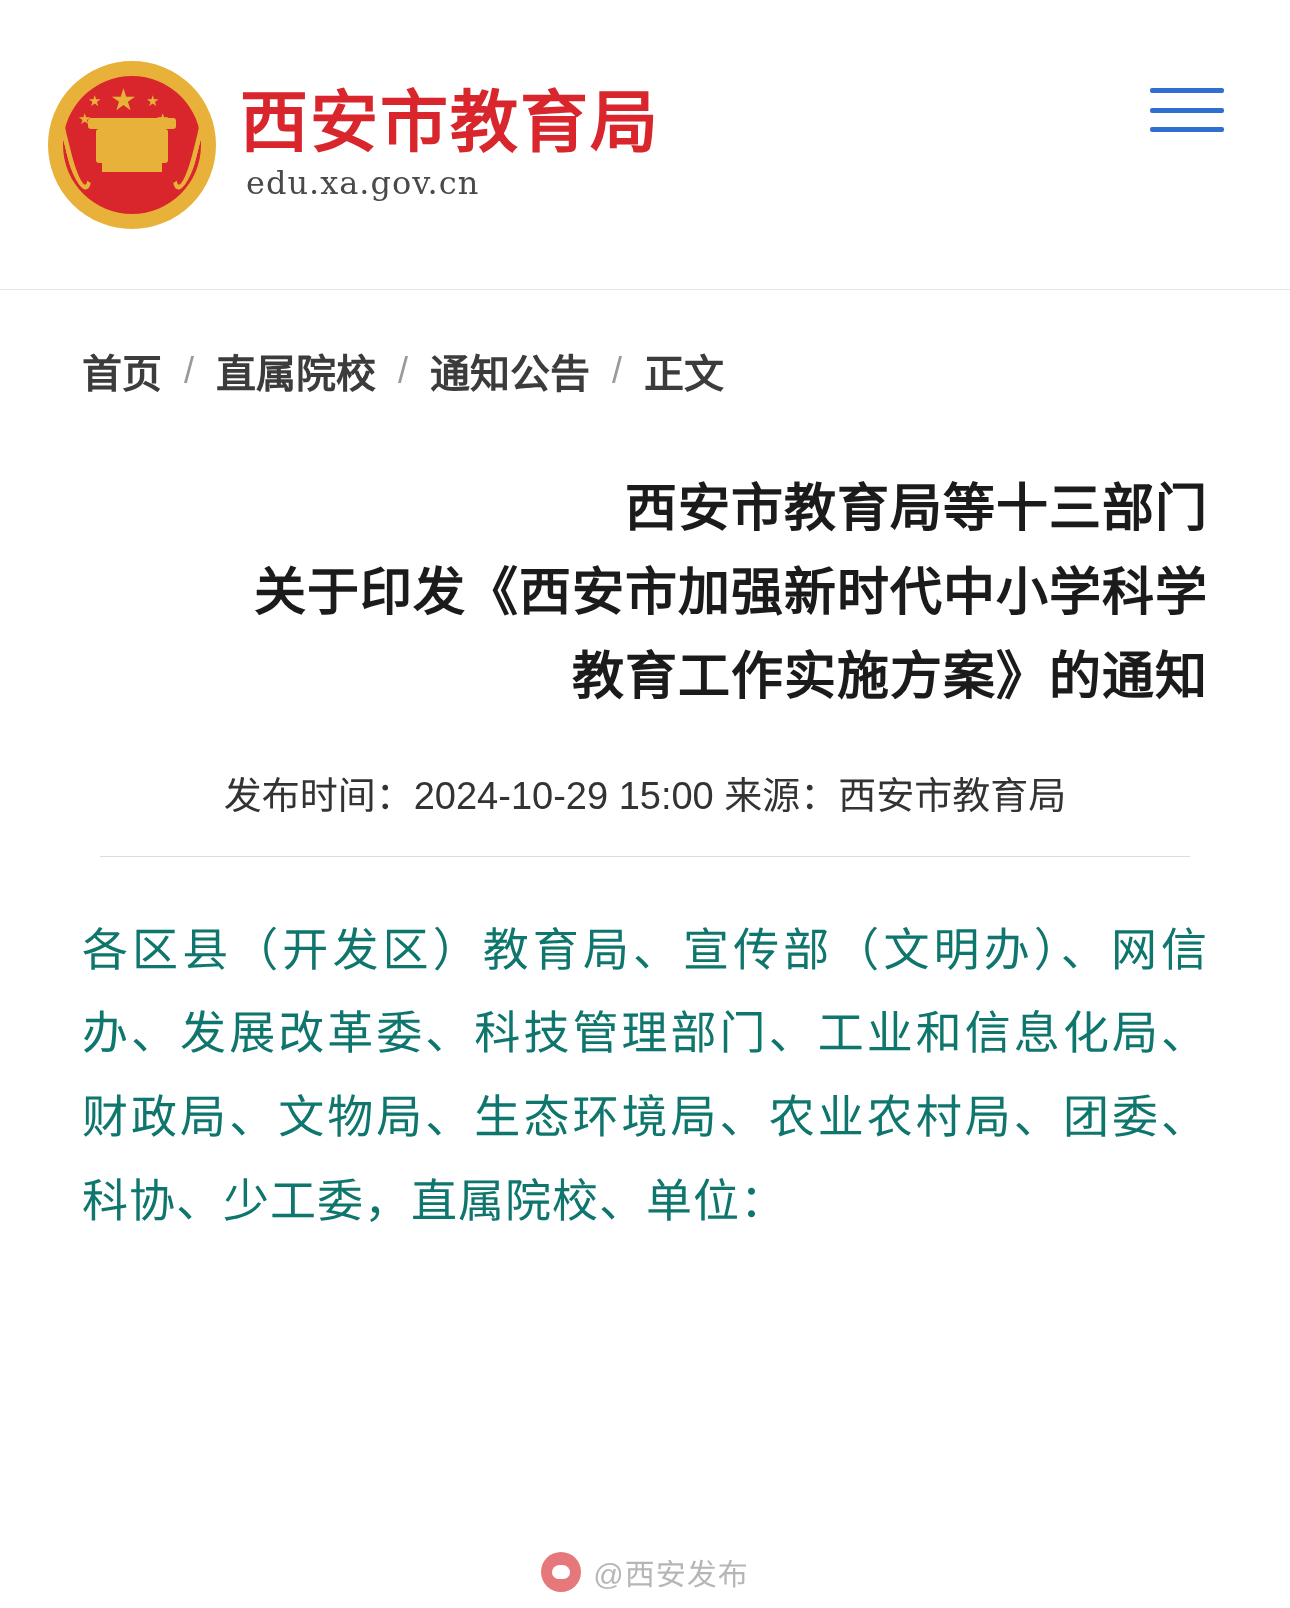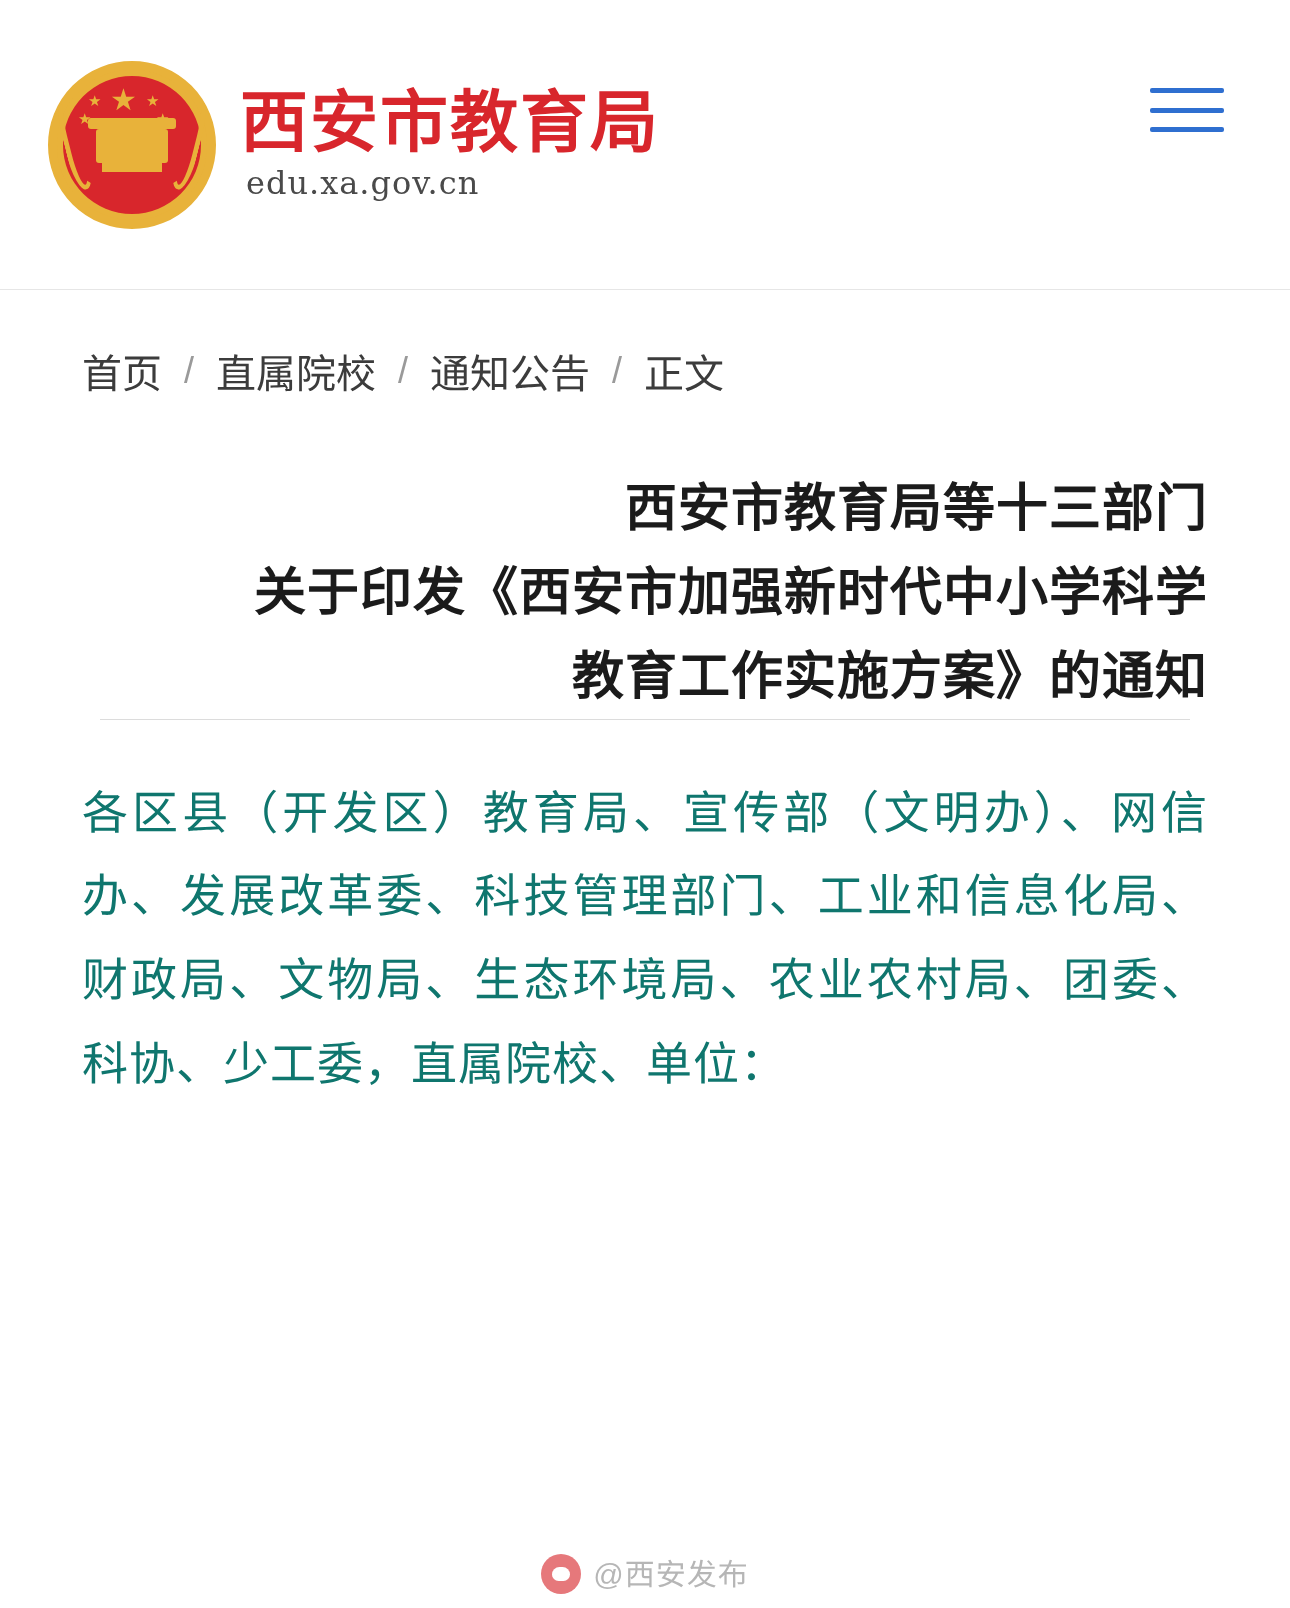--- a/index.html
+++ b/index.html
@@ -153,20 +153,21 @@
     display: flex;
     align-items: center;
     padding: 52px 0 0 82px;
     font-size: 40px;
     color: #3c3c3c;
     gap: 0;
   }
   .breadcrumb a, .breadcrumb span.current {
     color: #3c3c3c;
     text-decoration: none;
+    font-weight: bold;
   }
   .breadcrumb .sep {
     color: #9a9a9a;
     margin: 0 22px;
     font-size: 36px;
   }
 
   
   .article {
     padding: 0 82px;
@@ -201,21 +202,21 @@
     text-align: justify;
   }
 
   
   .watermark {
     position: absolute;
     left: 0;
     right: 0;
     bottom: 14px;
     display: flex;
-    align-items: flex-end;
+    align-items: center;
     justify-content: center;
     gap: 12px;
     opacity: .62;
   }
   .wb-logo {
     width: 40px; height: 40px;
     border-radius: 50%;
     background: #d8262c;
     position: relative;
     flex: 0 0 auto;
@@ -275,20 +276,21 @@
     <span class="current">正文</span>
   </nav>
 
   <main class="article">
     <h1 class="doc-title">
       <div>西安市教育局等十三部门</div>
       <div>关于印发《西安市加强新时代中小学科学</div>
       <div>教育工作实施方案》的通知</div>
     </h1>
 
+    <div class="doc-meta">发布时间：2024-10-29 15:00 来源：西安市教育局</div>
     <div class="divider"></div>
 
     <p class="doc-body">各区县（开发区）教育局、宣传部（文明办）、网信办、发展改革委、科技管理部门、工业和信息化局、财政局、文物局、生态环境局、农业农村局、团委、科协、少工委，直属院校、单位：</p>
   </main>
 
   <div class="watermark">
     <div class="wb-logo"></div>
     <div class="wb-text">@西安发布</div>
   </div>
 

